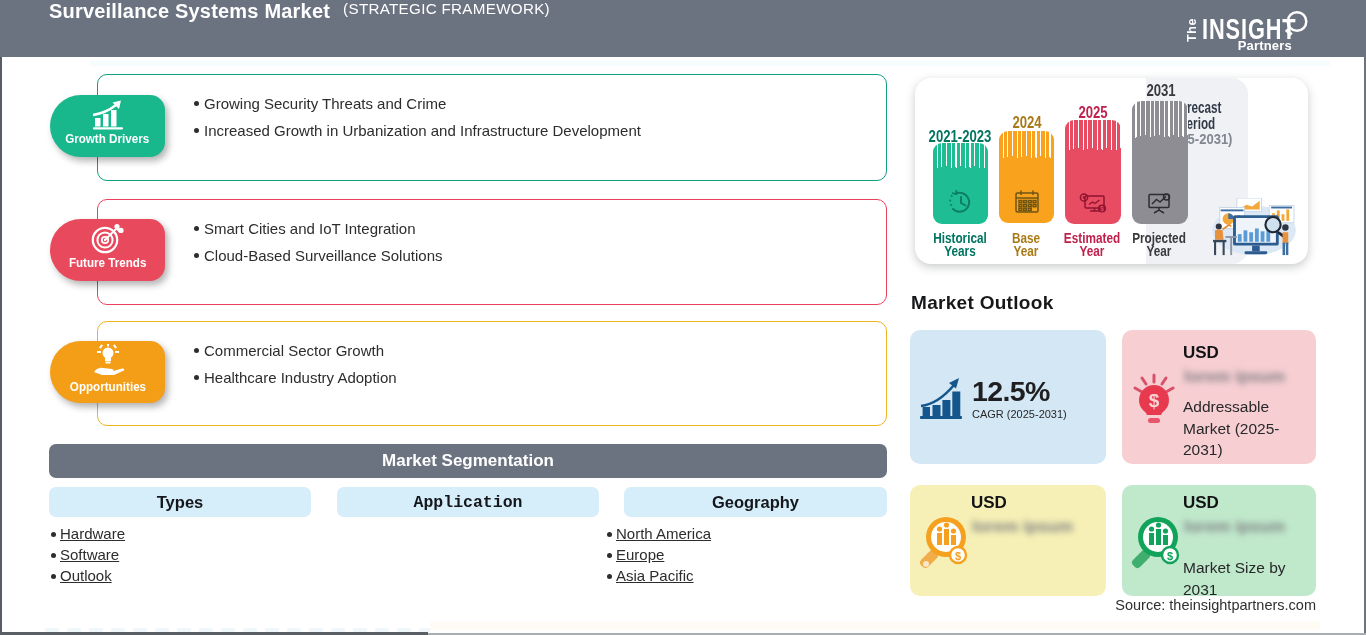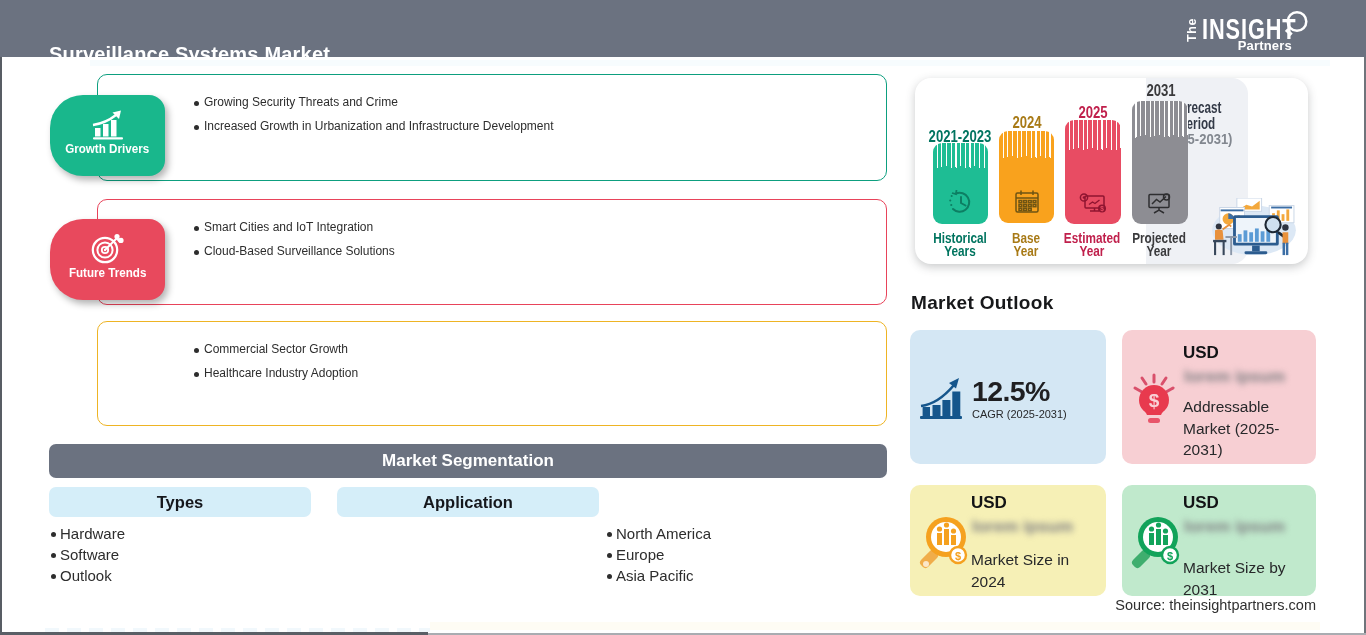--- a/index.html
+++ b/index.html
@@ -3,21 +3,21 @@
 <meta charset="utf-8">
 <style>
 * { margin:0; padding:0; box-sizing:border-box; }
 html,body { width:1366px; height:635px; overflow:hidden; background:#fff;
   font-family:"Liberation Sans", sans-serif; }
 #stage { position:relative; width:1366px; height:635px; background:#fff; }
 .abs { position:absolute; }
 
 
 #topbar { left:0; top:0; width:1366px; height:57px; background:#6b7280; }
-#title { left:49px; top:0; height:66px; display:flex; align-items:flex-end; color:#fff; }
+#title { left:49px; top:0; height:66px; display:flex; align-items:flex-start; color:#fff; }
 #title b { font-size:20px; font-weight:700; letter-spacing:.2px; }
 #title span { font-size:15.2px; font-weight:400; margin-left:13px; letter-spacing:.3px; }
 
 
 #logo { left:1186px; top:0; width:130px; height:57px; color:#fff; }
 #logo .the { position:absolute; left:-8px; top:23px; width:28px; font-size:12.5px; font-weight:700;
   transform:rotate(-90deg); transform-origin:center; letter-spacing:.5px; text-align:center;}
 #logo .insight { position:absolute; left:16px; top:13px; font-size:29px; letter-spacing:1.2px; font-weight:700;
   transform:scaleX(0.75); transform-origin:0 0; white-space:nowrap;}
 #logo .partners { position:absolute; left:16px; top:37.5px; width:90px; text-align:right;
@@ -29,42 +29,42 @@
 #botDark { left:0; top:632px; width:428px; height:3px; background:#5a5f66; }
 #botLight { left:428px; top:633px; width:938px; height:2px; background:#a9acb1; }
 #botYellow { left:430px; top:622px; width:890px; height:8px; background:#fefcf4; }
 
 
 .lbox { left:97px; width:790px; background:#fff; border-radius:10px; }
 #box1 { top:74px; height:107px; border:1.2px solid #0d9f7f; }
 #box2 { top:199px; height:106px; border:1.2px solid #e8435a; }
 #box3 { top:321px; height:105px; border:1.2px solid #eeb424; }
 .lbox ul { list-style:none; margin:20px 0 0 96px; }
-.lbox li { font-size:12px; color:#2d2d2d; margin-bottom:10px; position:relative; padding-left:10px;}
+.lbox li { font-size:15px; color:#2d2d2d; margin-bottom:10px; position:relative; padding-left:10px;}
 .lbox li::before { content:""; position:absolute; left:0; top:6px; width:5px; height:5px; border-radius:50%; background:#2d2d2d; }
 
-.badge { left:50px; width:115px; height:81px; border-radius:33px 16px 16px 33px;
+.badge { left:50px; width:115px; height:62px; border-radius:33px 16px 16px 33px;
   display:flex; flex-direction:column; align-items:center; justify-content:center;
   padding-bottom:6px; color:#fff; box-shadow:3px 4px 7px rgba(0,0,0,.3); }
 #badge1 { top:95px;  background:#19b78c; }
 #badge2 { top:219px; background:#e8495d; }
 #badge3 { top:341px; background:#f49d16; }
 .badge .blabel { font-size:12.5px; font-weight:700; margin-top:2px; transform:scaleX(.93); }
 .badge svg { display:block; }
 
 
 #segbar { left:49px; top:444px; width:838px; height:34px; background:#6b7280; border-radius:7px;
   display:flex; align-items:center; justify-content:center; color:#fff; font-size:17px; font-weight:700; }
 .colhead { top:487px; height:30px; background:#d5eef9; border-radius:7px;
   display:flex; align-items:center; justify-content:center; font-size:16.5px; font-weight:700; color:#15171c; }
 #ch1 { left:49px;  width:262px; }
-#ch2 { left:337px; width:262px; }
+#ch2 { left:337px; width:262px;font-family:Liberation Mono, monospace; }
 #ch3 { left:624px; width:263px; }
 .collist { top:525px; }
-.collist div { font-size:15px; color:#2d2d2d; height:21px; position:relative; padding-left:15px; }
+.collist div { font-size:15px; color:#2d2d2d; height:21px; position:relative; padding-left:15px;text-decoration:underline; }
 .collist div::before { content:""; position:absolute; left:6px; top:7px; width:5px; height:5px; border-radius:50%; background:#2d2d2d; }
 #cl1 { left:45px; }
 #cl2 { left:329px; }
 #cl3 { left:601px; }
 
 
 #chartcard { left:915px; top:78px; width:393px; height:186px; background:#fff; border-radius:16px;
   box-shadow:0 3px 10px rgba(60,64,70,.28); }
 #fpanel { left:1146px; top:78px; width:102px; height:186px; background:#eff1f5; border-radius:0 16px 16px 0; }
 #fpanel .t1 { margin-top:22px; text-align:center; font-size:16px; font-weight:700; color:#333a47;
@@ -90,20 +90,21 @@
 .mdesc { font-size:15.5px; color:#27282a; line-height:21.5px; }
 #source { left:0; top:597px; width:1316px; text-align:right; font-size:14.5px; color:#2f2f2f; }
 </style>
 </head>
 <body>
 <div id="stage">
 
   <div id="topbar" class="abs"></div>
   <div id="title" class="abs">
       <b>Surveillance Systems Market</b>
+      <span>(STRATEGIC FRAMEWORK)</span>
     </div>
   <div id="logo" class="abs">
     <span class="the">The</span>
     <span class="insight">INSIGHT</span>
     <span class="partners">Partners</span>
     <svg style="position:absolute;left:98px;top:10px;" width="26" height="30" viewBox="0 0 26 30">
       <circle cx="13" cy="11.5" r="9.3" fill="none" stroke="#fff" stroke-width="2.5"></circle>
       <rect x="1.5" y="19.8" width="7.5" height="3.4" transform="rotate(42 4 21.3)" fill="#fff"></rect>
     </svg>
   </div>
@@ -152,24 +153,41 @@
       <circle cx="14" cy="16" r="7.6" fill="none" stroke="#fff" stroke-width="2"></circle>
       <circle cx="14" cy="16" r="3.2" fill="none" stroke="#fff" stroke-width="1.8"></circle>
       <circle cx="14" cy="16" r="1.2" fill="#fff"></circle>
       <path d="M14 16 L27 3" stroke="#fff" stroke-width="2"></path>
       <circle cx="26" cy="2.6" r="2.6" fill="#fff"></circle>
       <circle cx="30" cy="6.4" r="2.6" fill="#fff"></circle>
       <path d="M24.5 4.5 L31.5 4 L28.5 9 Z" fill="#fff"></path>
     </svg>
     <div class="blabel">Future Trends</div>
   </div>
+  <div id="badge3" class="abs badge">
+    <svg width="40" height="34" viewBox="0 0 40 34">
+      <g fill="#fff">
+        <circle cx="20" cy="9" r="5.5"></circle>
+        <rect x="17" y="14" width="6" height="3"></rect>
+        <rect x="17.5" y="17.5" width="5" height="2"></rect>
+        <rect x="12" y="0.5" width="2" height="4" transform="rotate(35 13 2.5)"></rect>
+        <rect x="26" y="0.5" width="2" height="4" transform="rotate(-35 27 2.5)"></rect>
+        <rect x="19" y="-1.5" width="2" height="4"></rect>
+        <rect x="9" y="7" width="4" height="2"></rect>
+        <rect x="27" y="7" width="4" height="2"></rect>
+        <path d="M6 28 Q 10 23 15 24 L 24 25 Q 26 25.5 25.5 27 L 34 24.5 Q 37 24 36 26.5 L 26 31 L 14 31 Z"></path>
+      </g>
+    </svg>
+    <div class="blabel">Opportunities</div>
+  </div>
 
   <div id="ch1" class="abs colhead">Types</div>
   <div id="segbar" class="abs">Market Segmentation</div>
   <div id="ch2" class="abs colhead">Application</div>
+  <div id="ch3" class="abs colhead">Geography</div>
   <div id="cl1" class="abs collist">
       <div>Hardware</div>
       <div>Software</div>
       <div>Outlook</div>
     </div>
   <div id="cl3" class="abs collist">
       <div>North America</div>
       <div>Europe</div>
       <div>Asia Pacific</div>
     </div>
@@ -353,21 +371,20 @@
         <circle cx="21.5" cy="18" r="2.6"></circle>
           <circle cx="28.5" cy="14" r="2.6"></circle>
           <circle cx="35.5" cy="20" r="2.6"></circle>
       </g>
       <circle cx="40" cy="44" r="8" fill="#fff" stroke="#f5a11f" stroke-width="2.4"></circle>
       <text x="40" y="48.5" font-size="11" font-weight="bold" fill="#f5a11f" text-anchor="middle">$</text>
       <circle cx="8" cy="53" r="3" fill="#fff" opacity=".7"></circle>
     </svg>
     <div class="usd abs" style="left:61px;top:8px;">USD</div>
     <div class="lorem abs" style="left:62px;top:32px;">lorem ipsum</div>
-    <div class="mdesc abs" style="left:61px;top:64px;width:130px;">Market Size in 2024</div>
   </div>
   <div id="mc4" class="abs mocard">
     <svg style="position:absolute;left:8px;top:26px;" width="52" height="62" viewBox="0 0 52 62">
       <rect x="6" y="38" width="10" height="20" rx="4" transform="rotate(45 11 48)" fill="#3fae6e"></rect>
       <circle cx="28" cy="26" r="20" fill="#12a35a"></circle>
       <circle cx="28" cy="26" r="15" fill="#fff"></circle>
       <g fill="#12a35a">
         <rect x="19" y="22" width="5" height="12"></rect>
         <rect x="26" y="18" width="5" height="16"></rect>
         <rect x="33" y="24" width="5" height="10"></rect>

